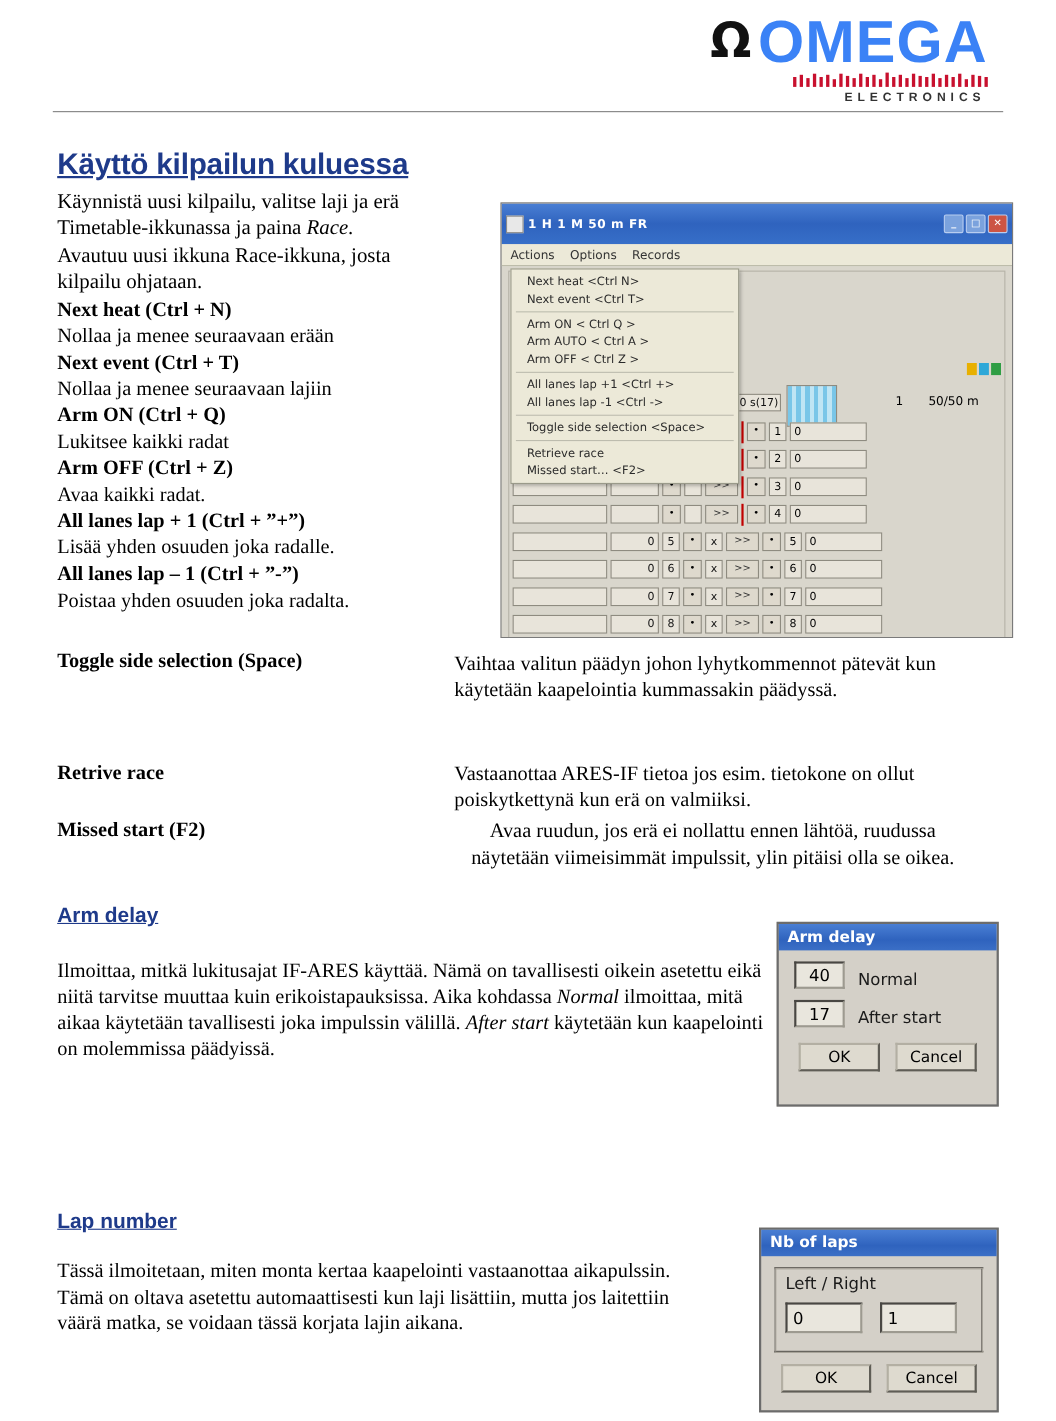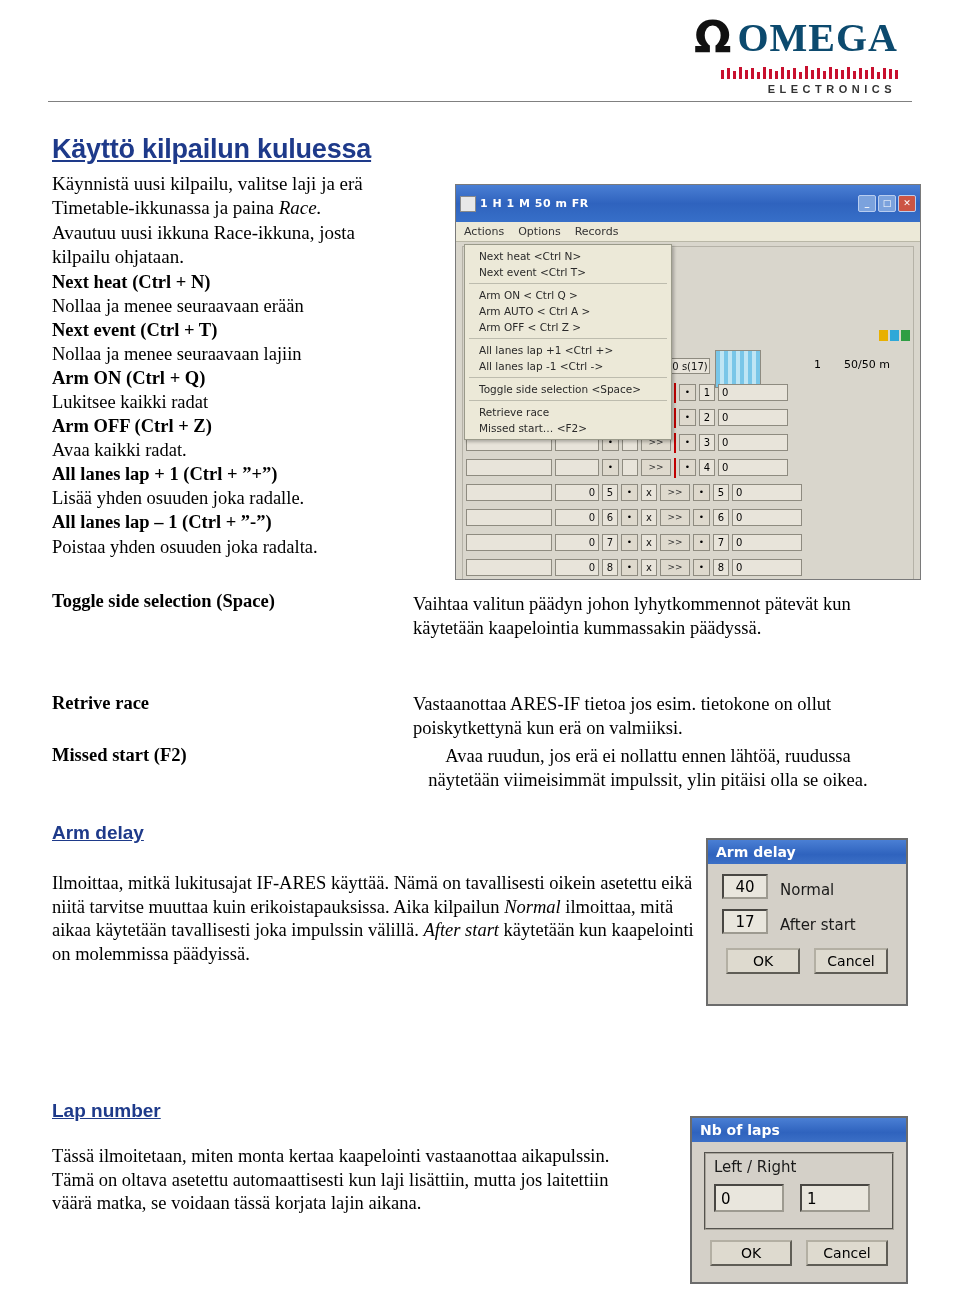--- a/index.html
+++ b/index.html
@@ -38,26 +38,26 @@
     gap: 6px;
   }
   .omega-symbol {
     font-family: "DejaVu Sans", sans-serif;
     font-size: 44px;
     line-height: 44px;
     font-weight: bold;
     color: #111;
   }
   .omega-word {
-    font-family: Liberation Serif, serif;
-    font-size: 40px;
+    font-family: Liberation Sans, sans-serif;
+    font-size: 54px;
     line-height: 40px;
     font-weight: bold;
     letter-spacing: 1px;
-    color: #0c4a6e;
+    color: #3b82f6;
   }
   .logo-bars {
     margin-top: 5px;
     height: 14px;
     display: flex;
     align-items: flex-end;
     justify-content: flex-end;
     gap: 3px;
   }
   .logo-bars i {
@@ -591,21 +591,21 @@
   <div class="toggle-desc">Vaihtaa valitun päädyn johon lyhytkommennot pätevät kun käytetään kaapelointia kummassakin päädyssä.</div>
 
   <div class="retrieve-label">Retrive race</div>
   <div class="retrieve-desc">Vastaanottaa ARES-IF tietoa jos esim. tietokone on ollut poiskytkettynä kun erä on valmiiksi.</div>
 
   <div class="missed-label">Missed start (F2)</div>
   <div class="missed-desc">Avaa ruudun, jos erä ei nollattu ennen lähtöä, ruudussa näytetään viimeisimmät impulssit, ylin pitäisi olla se oikea.</div>
 
   <div class="armdelay-label">Arm delay</div>
   <div class="armdelay-text">
-    <span>Ilmoittaa, mitkä lukitusajat IF-ARES käyttää. Nämä on tavallisesti oikein asetettu eikä niitä tarvitse muuttaa kuin erikoistapauksissa. Aika kilpailun </span><i>Normal</i><span> ilmoittaa, mitä aikaa käytetään tavallisesti joka impulssin välillä. </span><i>After start</i><span> käytetään kun kaapelointi on molemmissa päädyissä.</span>
+    <span>Ilmoittaa, mitkä lukitusajat IF-ARES käyttää. Nämä on tavallisesti oikein asetettu eikä niitä tarvitse muuttaa kuin erikoistapauksissa. Aika kohdassa </span><i>Normal</i><span> ilmoittaa, mitä aikaa käytetään tavallisesti joka impulssin välillä. </span><i>After start</i><span> käytetään kun kaapelointi on molemmissa päädyissä.</span>
   </div>
 
   <div class="lapnumber-label">Lap number</div>
   <div class="lapnumber-text">Tässä ilmoitetaan, miten monta kertaa kaapelointi vastaanottaa aikapulssin. Tämä on oltava asetettu automaattisesti kun laji lisättiin, mutta jos laitettiin väärä matka, se voidaan tässä korjata lajin aikana.</div>
 
   <div class="race-window">
     <div class="rw-titlebar">
       <div class="rw-titleicon"></div>
       <div class="rw-title-text">1 H 1  M 50 m FR</div>
       <div class="rw-btns">

